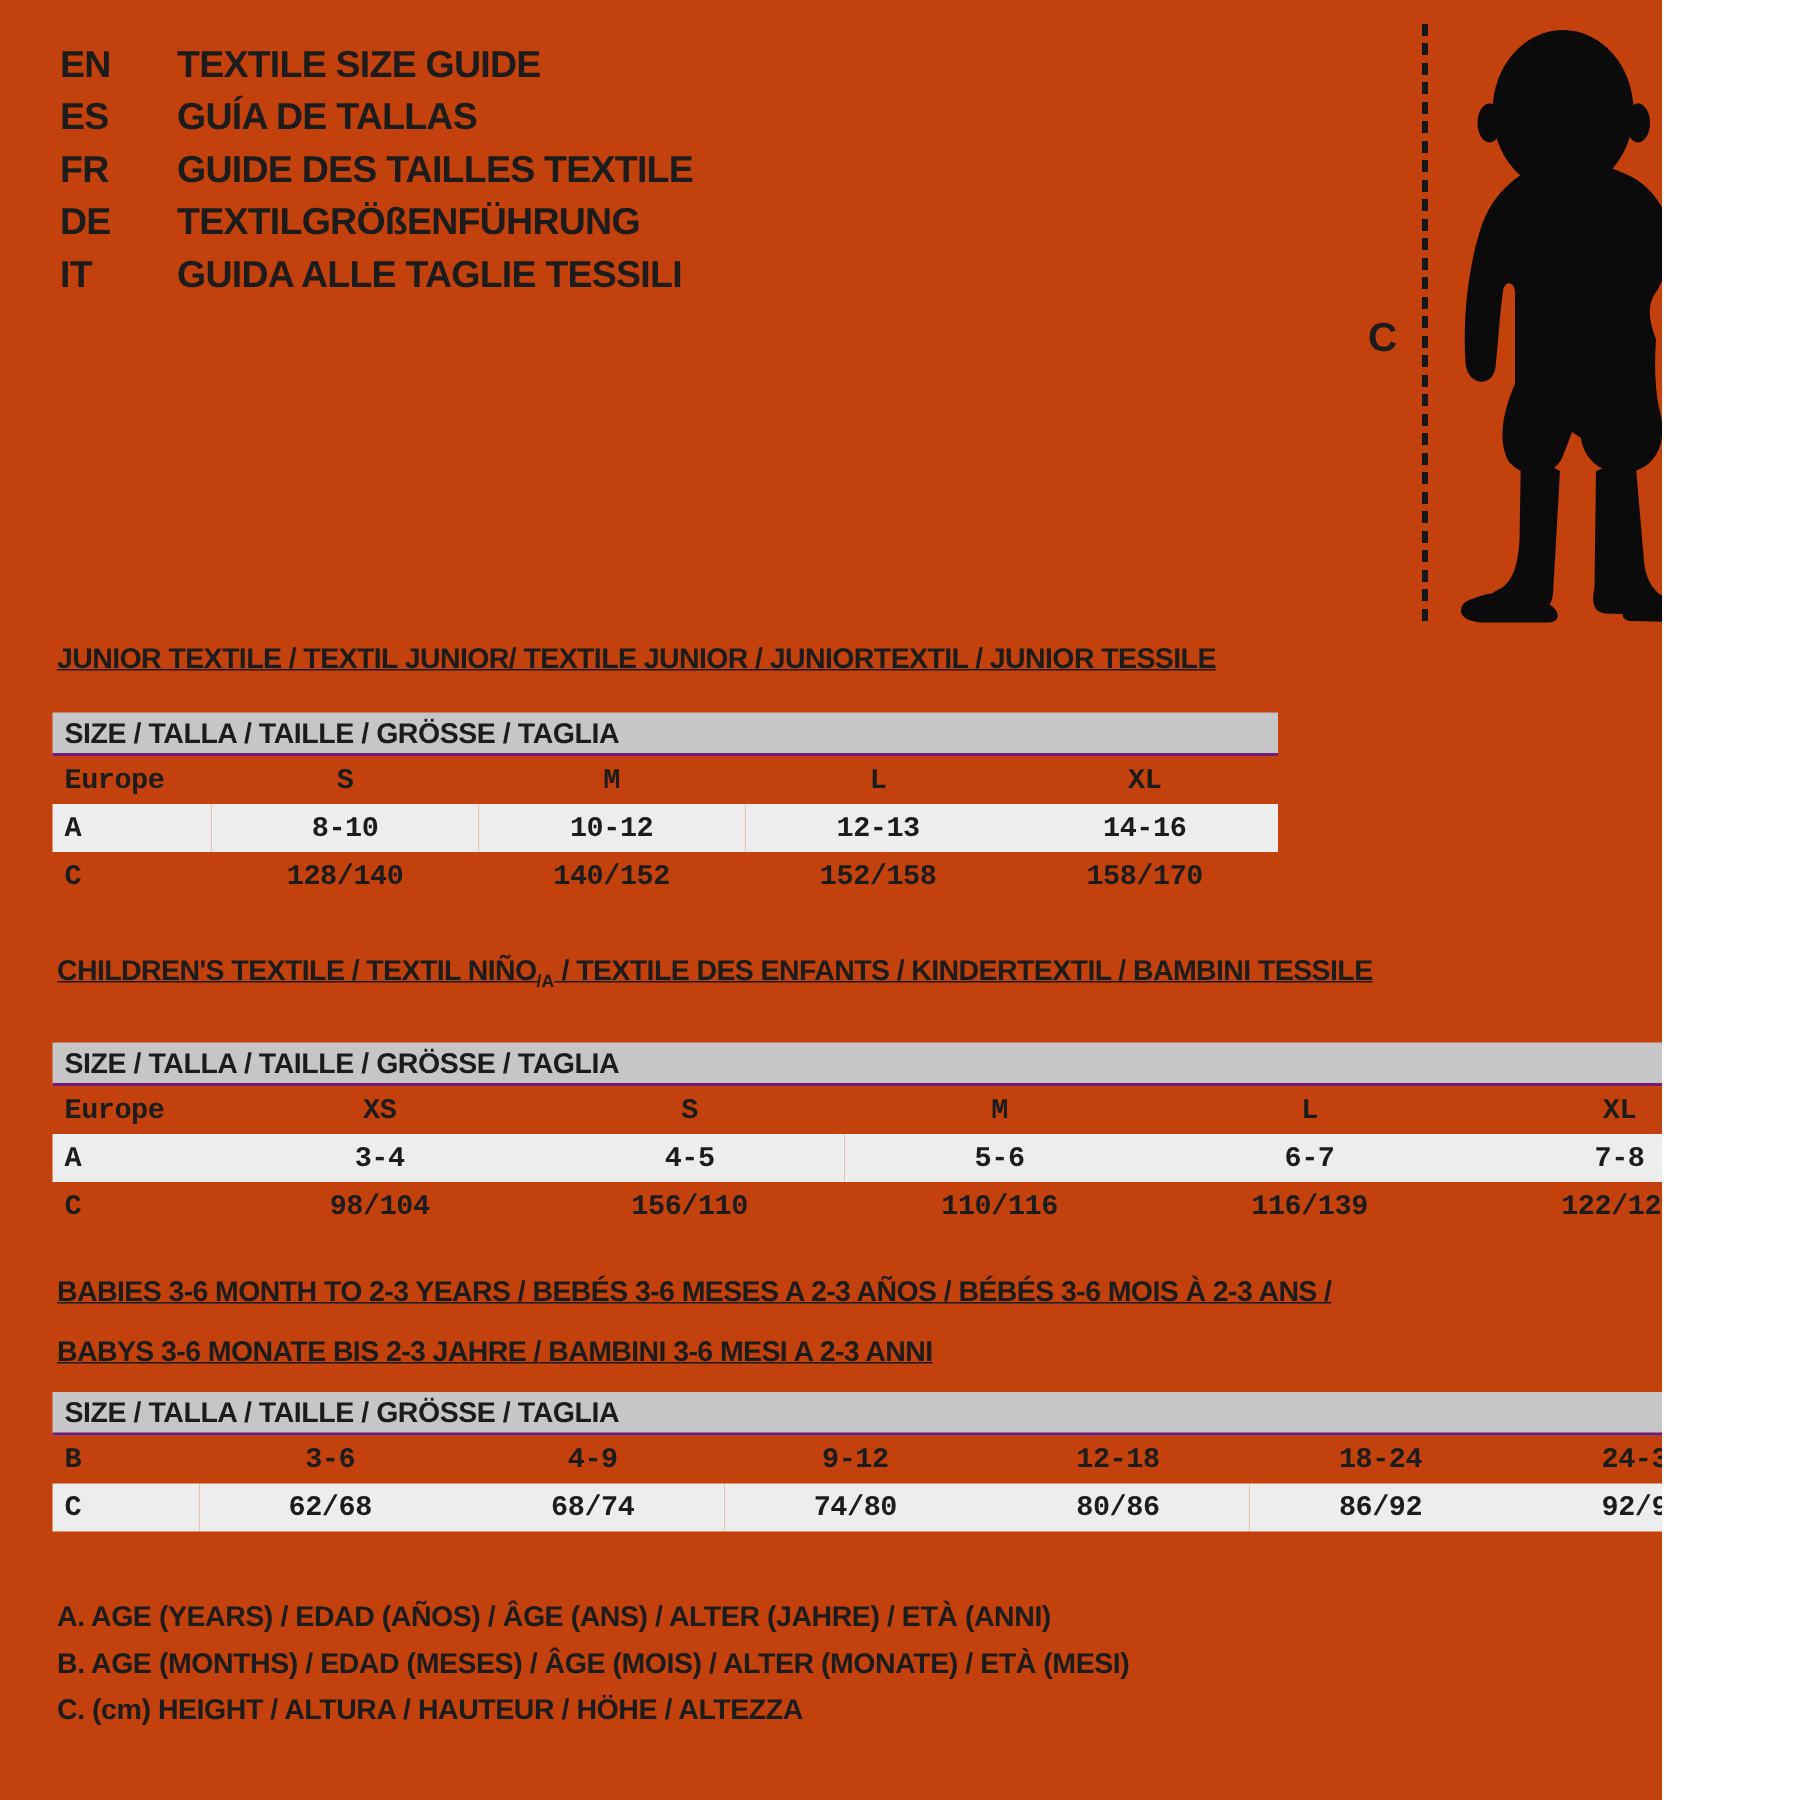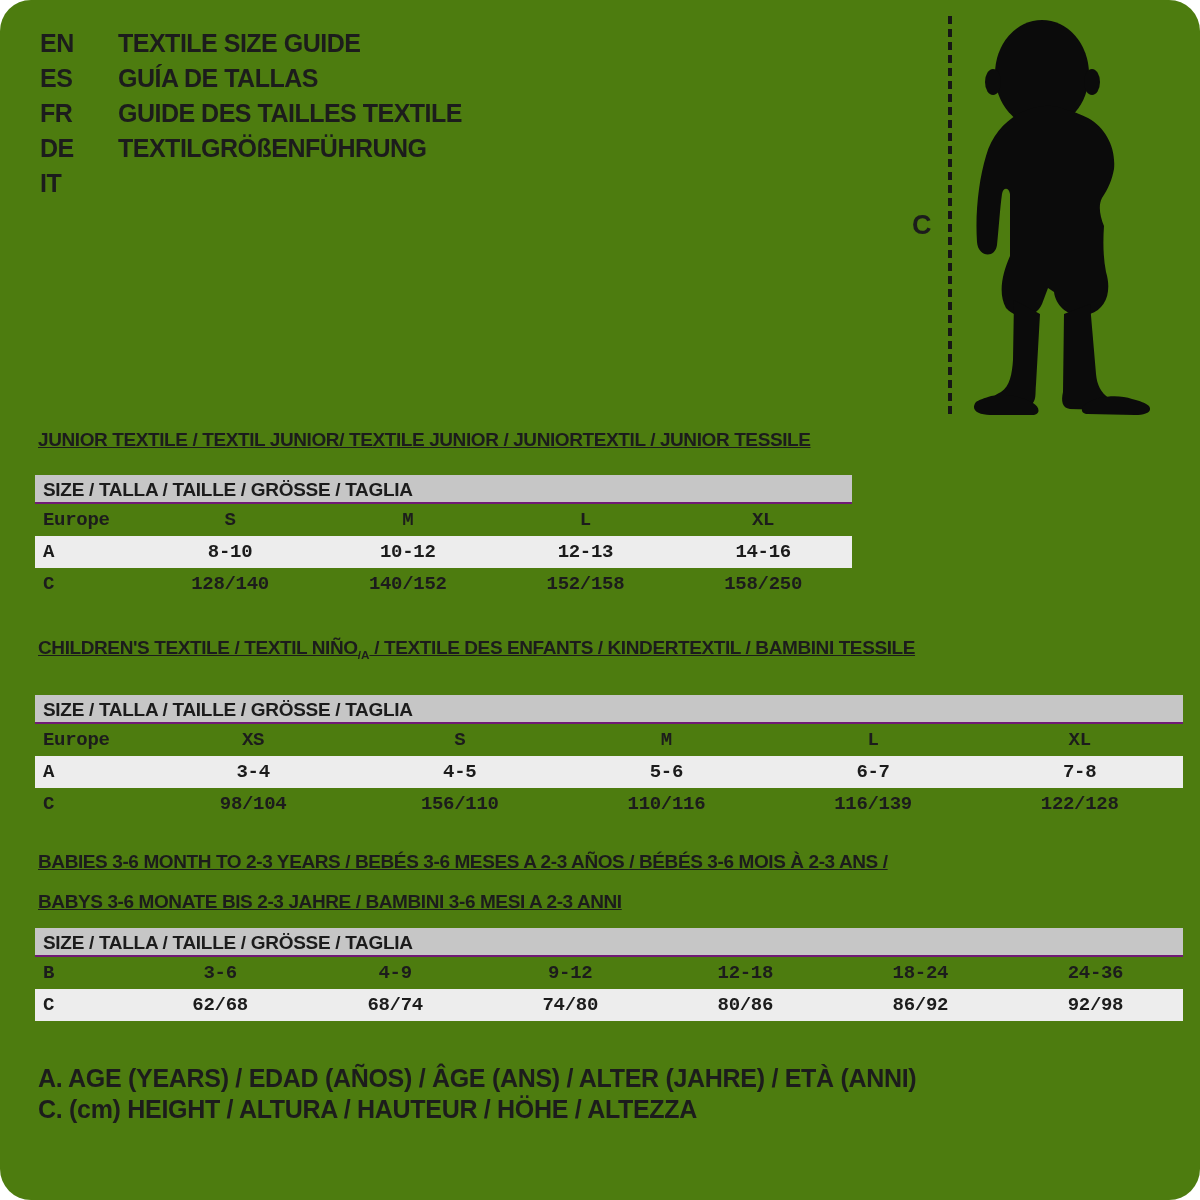--- a/index.html
+++ b/index.html
@@ -5,24 +5,23 @@
   * { margin:0; padding:0; box-sizing:border-box; }
   html,body { background:#ffffff; }
   body {
     font-family: "Liberation Sans", sans-serif;
     font-weight: bold;
     color:#1c1c1c;
     letter-spacing:-0.3px;
   }
   .page {
     position:relative;
-    width:1200px; height:1200px;
-    background:#4d7c0f;
+    width:1108px; height:1200px;
+    background:#c2410c;
     overflow:hidden;
-    border-radius:31px;
   }
 
   
   .lang-header {
     position:absolute; top:26px; left:40px;
     display:grid;
     grid-template-columns:78px auto;
     line-height:35px;
     font-size:25px;
     letter-spacing:-0.5px;
@@ -80,40 +79,41 @@
     font-family:Liberation Mono, monospace;
   }
   tr { height:32px; }
   tr.shade { background:#ededed; }
   th { text-align:left; padding-left:8px; font-weight:bold; }
   td { text-align:center; font-weight:bold; }
 
   
   .legend {
     position:absolute; left:38px; top:1063px;
-    font-size:25px;
+    font-size:19px;
     line-height:31px;
     white-space:nowrap;
   }
 </style>
 </head>
 <body>
 
 <div class="page">
 
   <div class="lang-header">
     <span>EN</span>
     <span>TEXTILE SIZE GUIDE</span>
     <span>ES</span>
     <span>GUÍA DE TALLAS</span>
     <span>FR</span>
     <span>GUIDE DES TAILLES TEXTILE</span>
     <span>DE</span>
     <span>TEXTILGRÖßENFÜHRUNG</span>
     <span>IT</span>
+    <span>GUIDA ALLE TAGLIE TESSILI</span>
   </div>
 
   <div class="measure-line"></div>
   <div class="measure-label">C</div>
   <svg class="toddler-svg" viewBox="0 0 192 400" xmlns="http://www.w3.org/2000/svg">
     <g fill="#0b0b0b">
 
       <ellipse cx="82" cy="58" rx="47" ry="54"></ellipse>
 
       <ellipse cx="33" cy="66" rx="8" ry="13"></ellipse>
@@ -195,21 +195,21 @@
             <td>8-10</td>
             <td>10-12</td>
             <td>12-13</td>
             <td>14-16</td>
           </tr>
           <tr>
             <th>C</th>
             <td>128/140</td>
             <td>140/152</td>
             <td>152/158</td>
-            <td>158/250</td>
+            <td>158/170</td>
           </tr>
         </tbody>
       </table>
   </div>
 
   <div class="section section-children">
     <div class="section-title">
       <span>CHILDREN'S TEXTILE / TEXTIL NIÑO</span><sub>/A</sub><span> / TEXTILE DES ENFANTS / KINDERTEXTIL / BAMBINI TESSILE</span>
     </div>
     <div class="size-bar">SIZE / TALLA / TAILLE / GRÖSSE / TAGLIA</div>
@@ -285,16 +285,17 @@
             <td>80/86</td>
             <td>86/92</td>
             <td>92/98</td>
           </tr>
         </tbody>
       </table>
   </div>
 
   <div class="legend">
     <div>A. AGE (YEARS) / EDAD (AÑOS) / ÂGE (ANS) / ALTER (JAHRE) / ETÀ (ANNI)</div>
+    <div>B. AGE (MONTHS) / EDAD (MESES) / ÂGE (MOIS) / ALTER (MONATE) / ETÀ (MESI)</div>
     <div>C. (cm) HEIGHT / ALTURA / HAUTEUR / HÖHE / ALTEZZA</div>
   </div>
 
 </div>
 
 </body></html>

